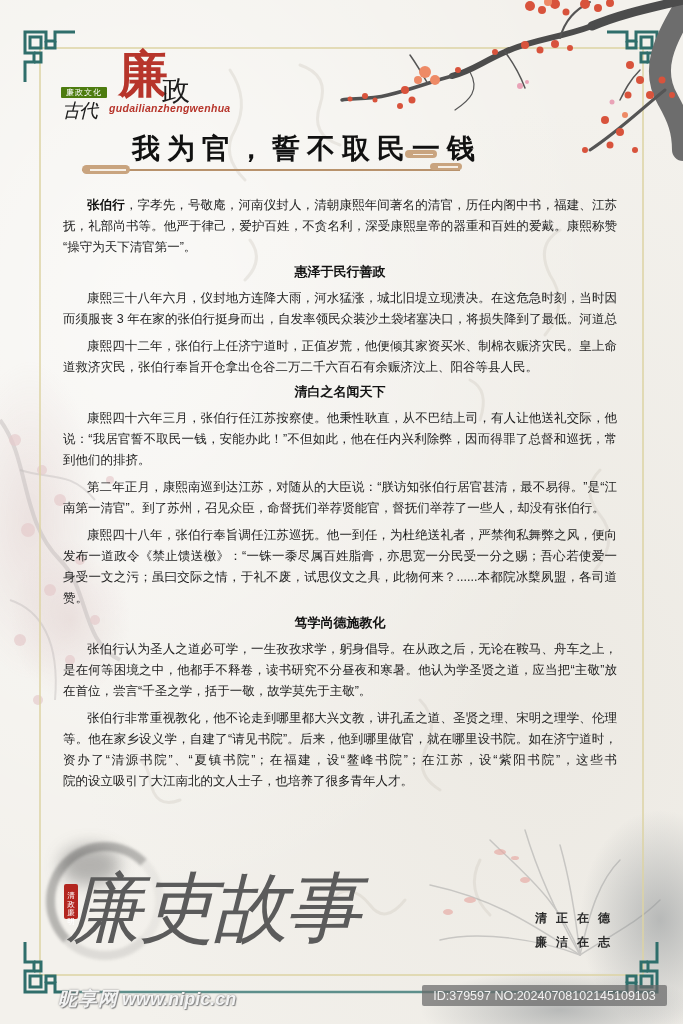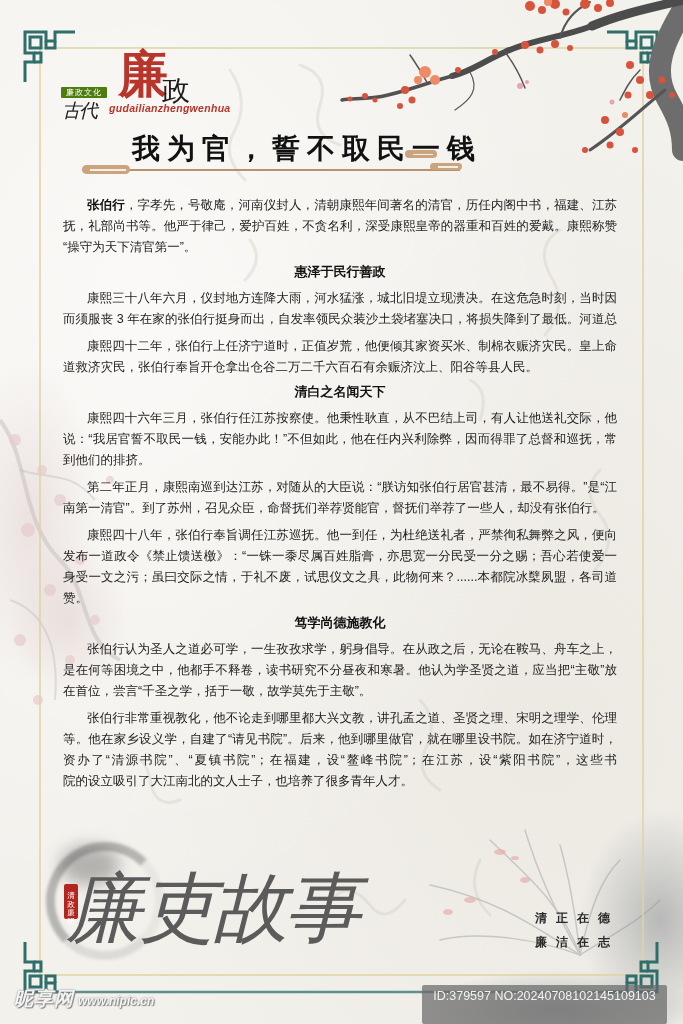--- a/index.html
+++ b/index.html
@@ -36,23 +36,23 @@
   .heading .dia2{margin-left:4px;margin-right:0;}
   
   .ink-circle{left:46px;top:842px;width:118px;height:118px;border-radius:50%;
     border:9px solid rgba(70,70,70,.35);border-right-color:rgba(70,70,70,.05);border-bottom-color:rgba(70,70,70,.12);
     filter:blur(1.5px);box-sizing:border-box;}
   .ink-circle2{left:60px;top:845px;width:60px;height:40px;border-radius:50%;background:rgba(60,60,60,.35);filter:blur(8px);}
   .bigcall{left:66px;top:858px;font-family:"DejaVu Serif",serif;font-size:76px;line-height:100px;color:#5b5b5b;letter-spacing:-3px;font-style:italic;white-space:nowrap;}
   .seal-v{left:64px;top:884px;width:14px;height:35px;background:#b3261f;color:#fff;font-size:7.5px;line-height:8.5px;text-align:center;border-radius:2px;padding-top:8px;box-sizing:border-box;word-break:break-all;}
   .motto{font-family:"DejaVu Serif",serif;font-weight:bold;font-size:12px;letter-spacing:9px;color:#2a2a2a;white-space:nowrap;}
   .wm-left{left:14px;top:986px;white-space:nowrap;color:rgba(255,255,255,.9);text-shadow:0 0 2px #777,1px 1px 1px #888;}
-  .wm-site{font-size:19px;font-weight:bold;font-style:italic;letter-spacing:1px;}
-  .wm-url{font-size:12px;font-style:italic;font-weight:bold;margin-left:4px;}
-  .idbar{left:422px;top:985px;width:245px;height:39px;background:rgba(105,105,105,.72);color:#f2f2f2;font-size:12.5px;line-height:23px;text-align:center;white-space:nowrap;border-radius:2px;}
+  .wm-site{font-size:19px;font-weight:bold;font-style:italic;letter-spacing:1px;margin-left:44px;}
+  .wm-url{font-size:18px;font-style:italic;font-weight:bold;margin-left:4px;}
+  .idbar{left:422px;top:985px;width:245px;height:21px;background:rgba(105,105,105,.72);color:#f2f2f2;font-size:12.5px;line-height:23px;text-align:center;white-space:nowrap;border-radius:2px;}
 </style>
 </head>
 <body>
 
 <svg id="deco" width="683" height="1024" viewBox="0 0 683 1024">
   <defs>
     <linearGradient id="tealTop" x1="0" x2="1" y1="0" y2="0">
       <stop offset="0" stop-color="#2f6e6b"></stop>
       <stop offset="1" stop-color="#8fb0ac"></stop>
     </linearGradient>

